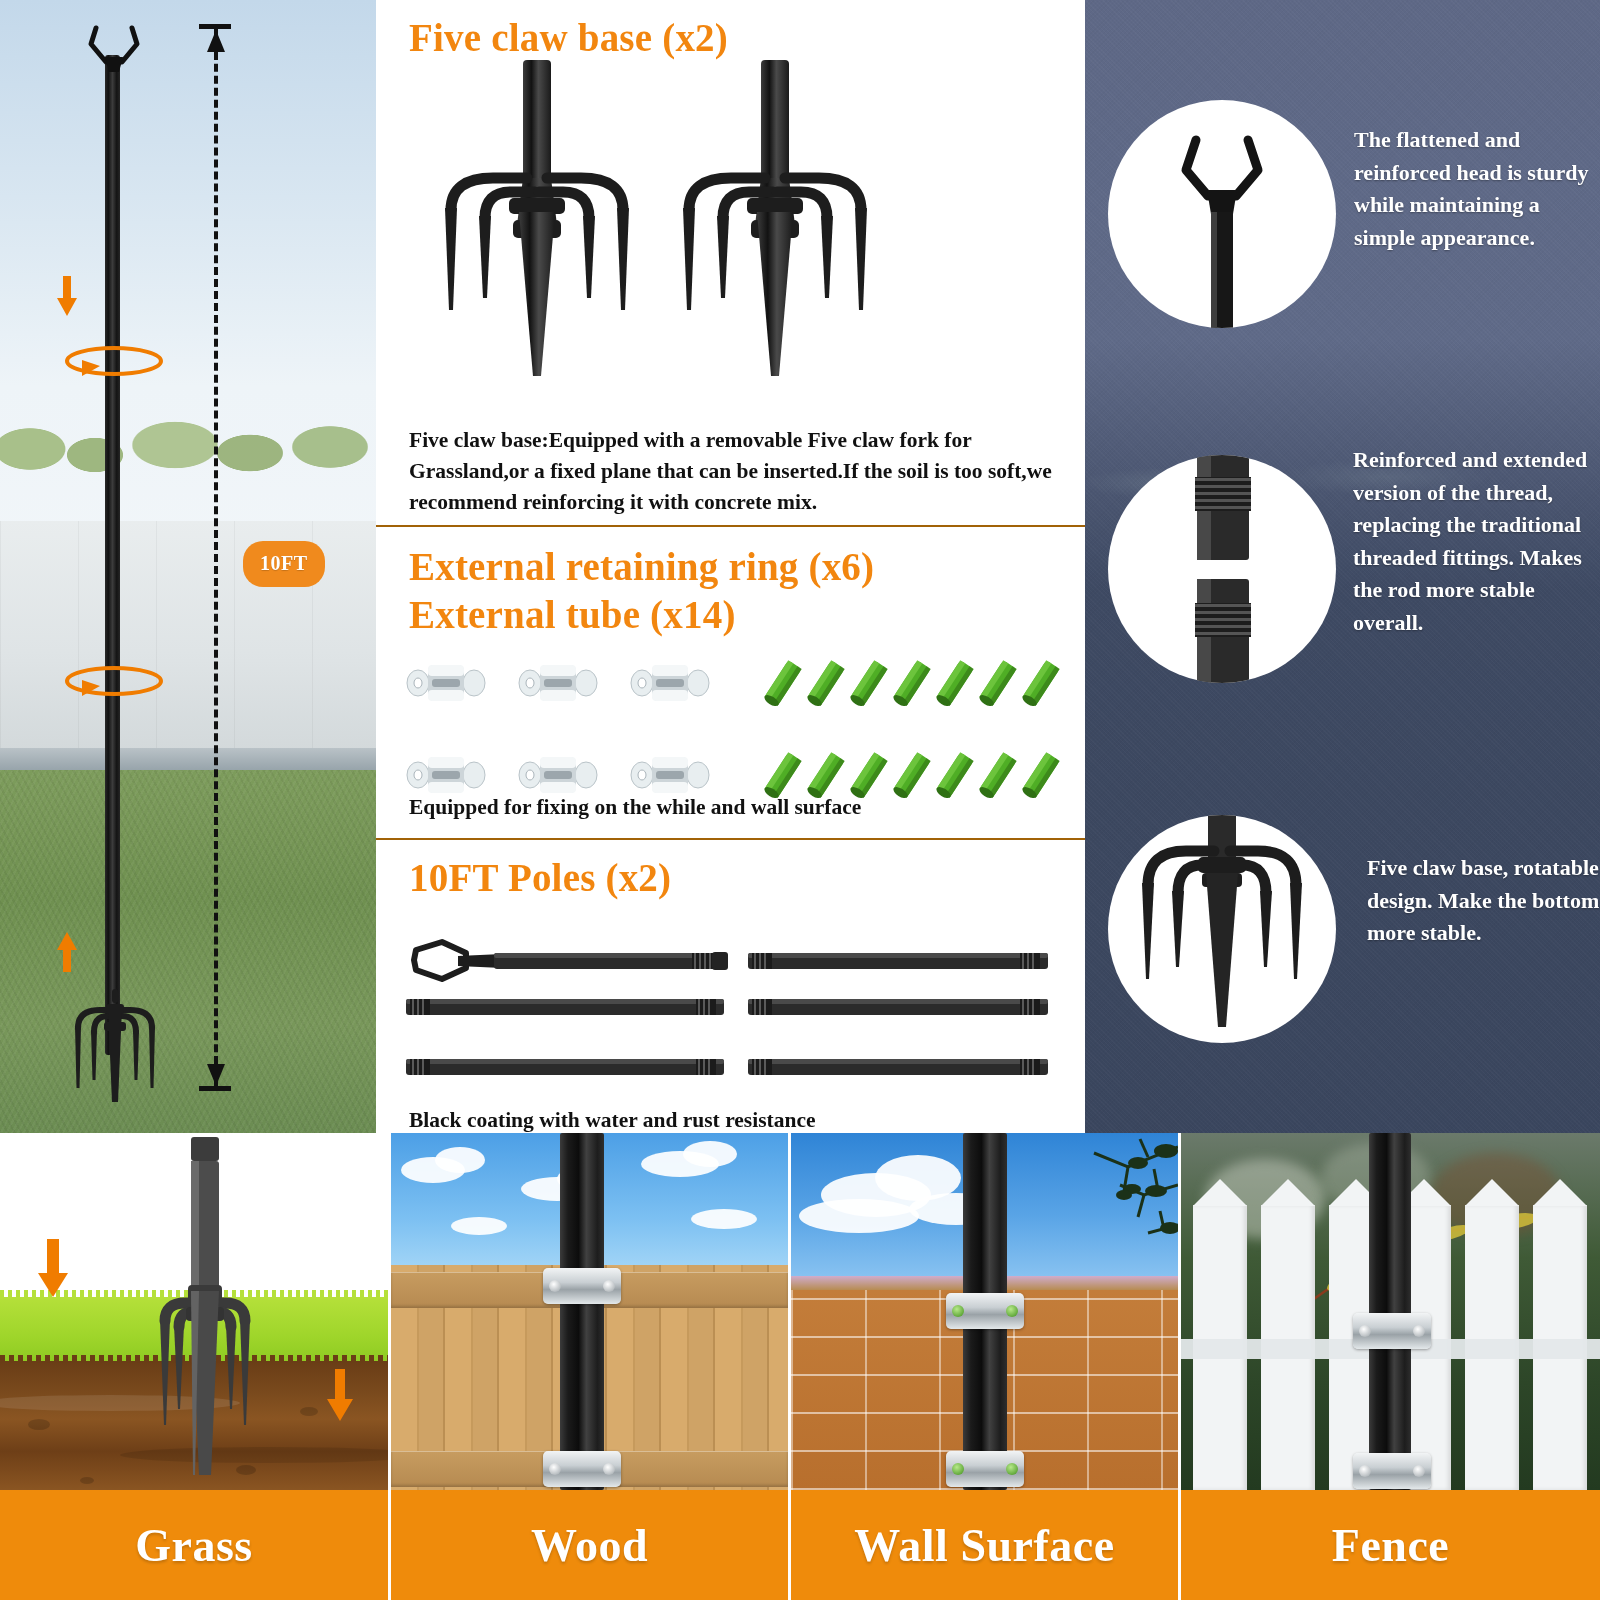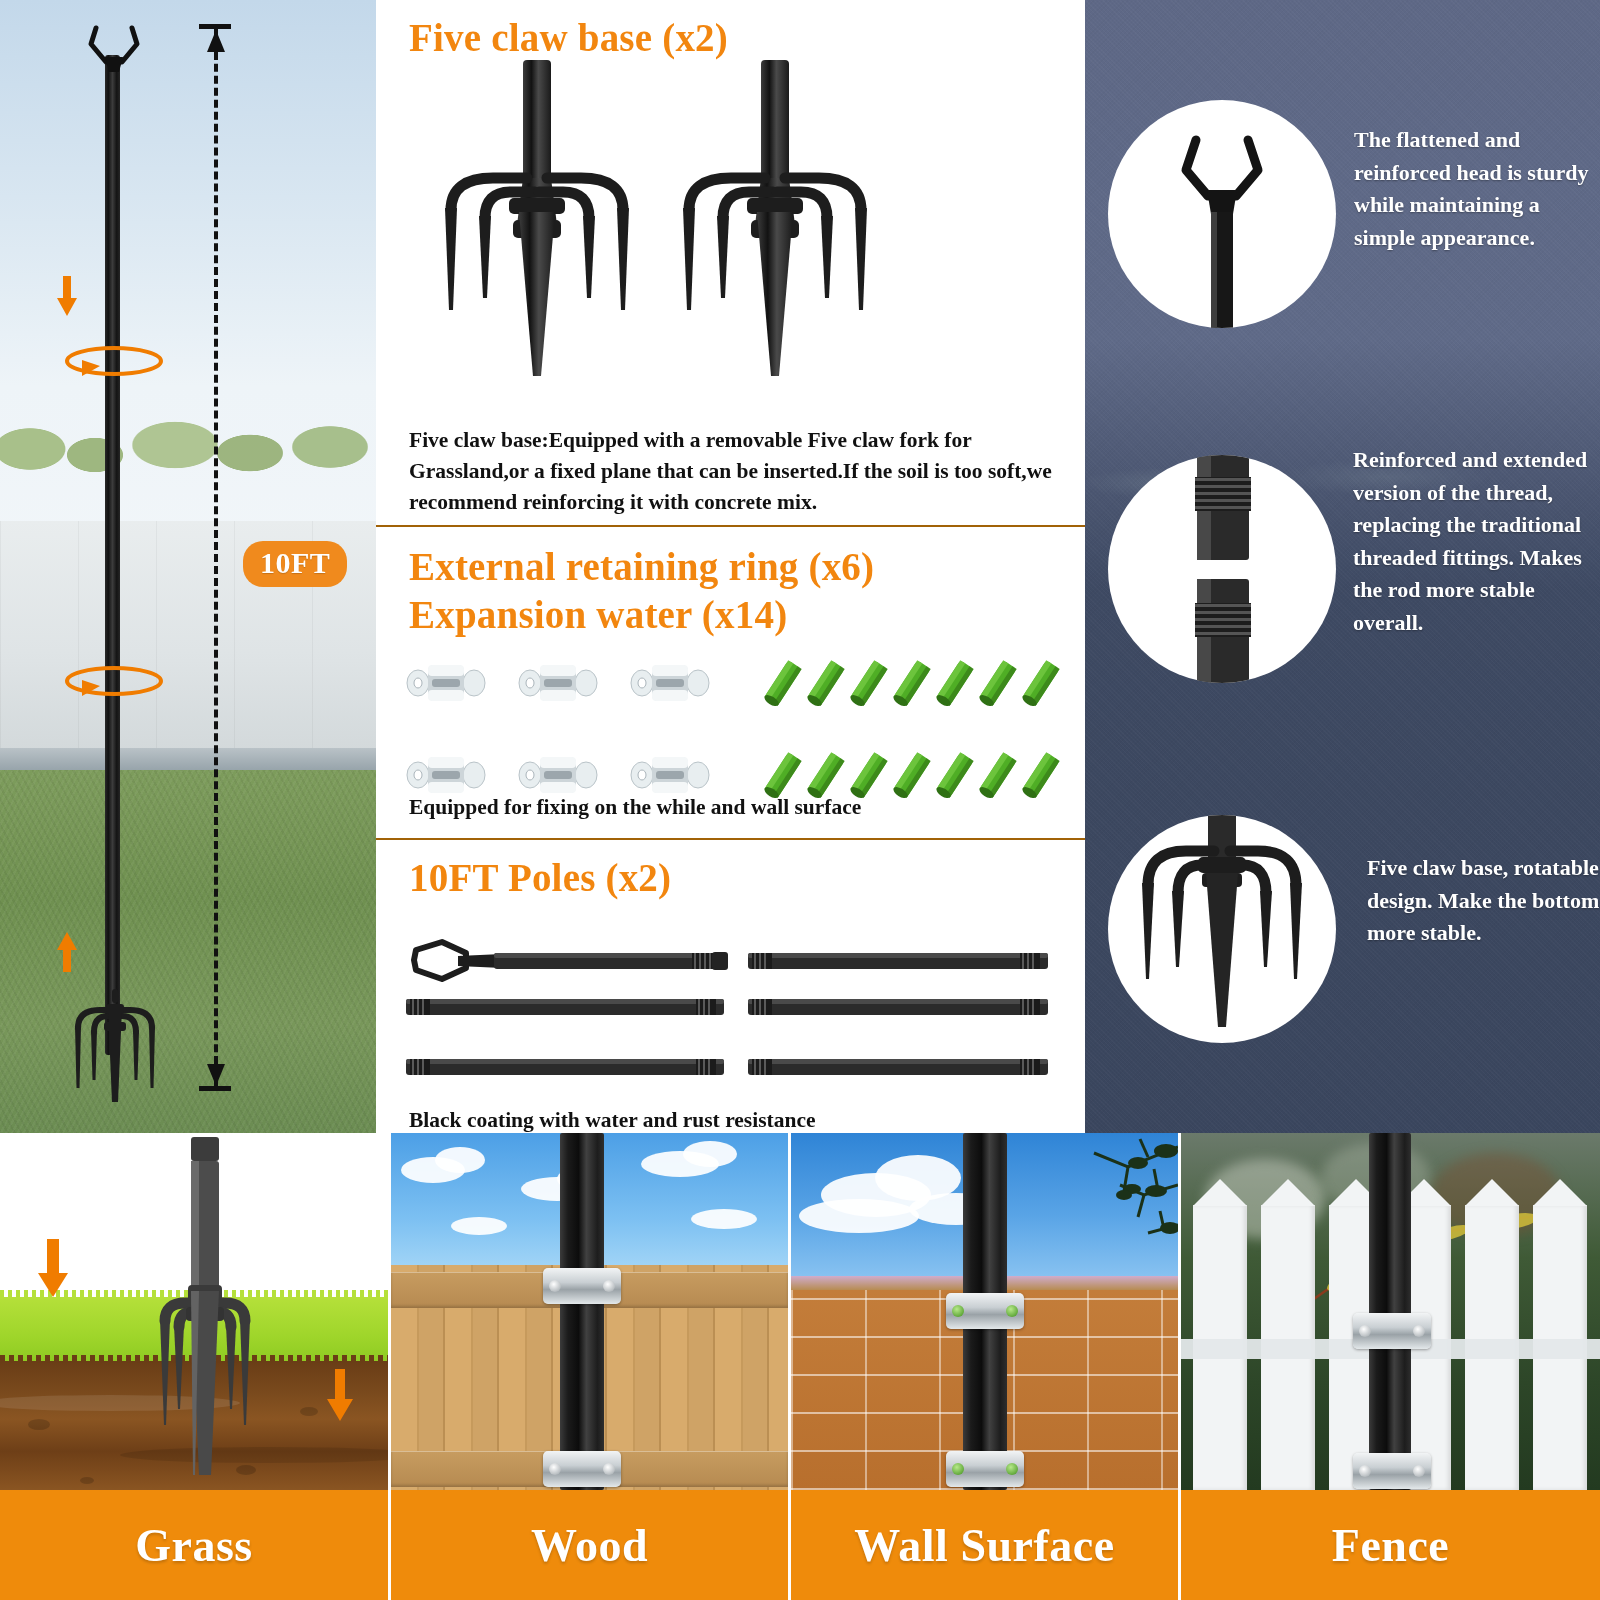--- a/index.html
+++ b/index.html
@@ -61,21 +61,21 @@
   .dim-line {
     position:absolute; left:214px; top:28px; width:0; height:1060px;
     border-left:4px dashed #111;
   }
   .dim-cap {
     position:absolute; left:199px; width:32px; height:5px; background:#111;
   }
   .badge-10ft {
     position:absolute; left:243px; top:541px;
     background:#f08a1d; color:#fff; font-weight:bold;
-    font-size:30px; line-height:38px; padding:3px 17px 5px;
+    font-size:20px; line-height:38px; padding:3px 17px 5px;
     border-radius:20px; letter-spacing:.5px;
     font-family:"Liberation Serif", serif;
     text-shadow:0 1px 1px rgba(0,0,0,.18);
   }
 
   
   .center { position:absolute; left:376px; top:0; width:709px; height:1133px; background:#0f172a; }
   .cbox { position:absolute; left:0; width:709px; background:#fff; border-top:2px solid #a16207; }
   .cbox:first-child{ border-top:none; }
   .c1 { top:0;   height:525px; }
@@ -325,21 +325,21 @@
           <path d="M88 152 L124 152 L110 316 L102 316 Z" fill="url(#fg1)"></path>
         </svg>
       </div>
 
       <div class="sec-caption" style="top:425px">Five claw base:Equipped with a removable Five claw fork for Grassland,or a fixed plane that can be inserted.If the soil is too soft,we recommend reinforcing it with concrete mix.</div>
     </div>
 
     <div class="cbox c2">
       <div class="sec-title two">
         <span class="l2">External retaining ring (x6)</span>
-        <span class="l2">Expansion water (x14)</span>
+        <span class="l2">External tube (x14)</span>
       </div>
 
       <div class="parts">
         <div class="parts-row">
           <div class="clamp">
             <svg viewBox="0 0 80 56" width="80" height="56">
               <ellipse cx="12" cy="28" rx="11" ry="13" fill="#e8eef0" stroke="#b9c3c8"></ellipse>
               <ellipse cx="12" cy="28" rx="4" ry="5" fill="#fff" stroke="#aab4ba"></ellipse>
               <ellipse cx="68" cy="28" rx="11" ry="13" fill="#e8eef0" stroke="#b9c3c8"></ellipse>
               <rect x="22" y="10" width="36" height="36" rx="6" fill="#cdd5d9"></rect>

